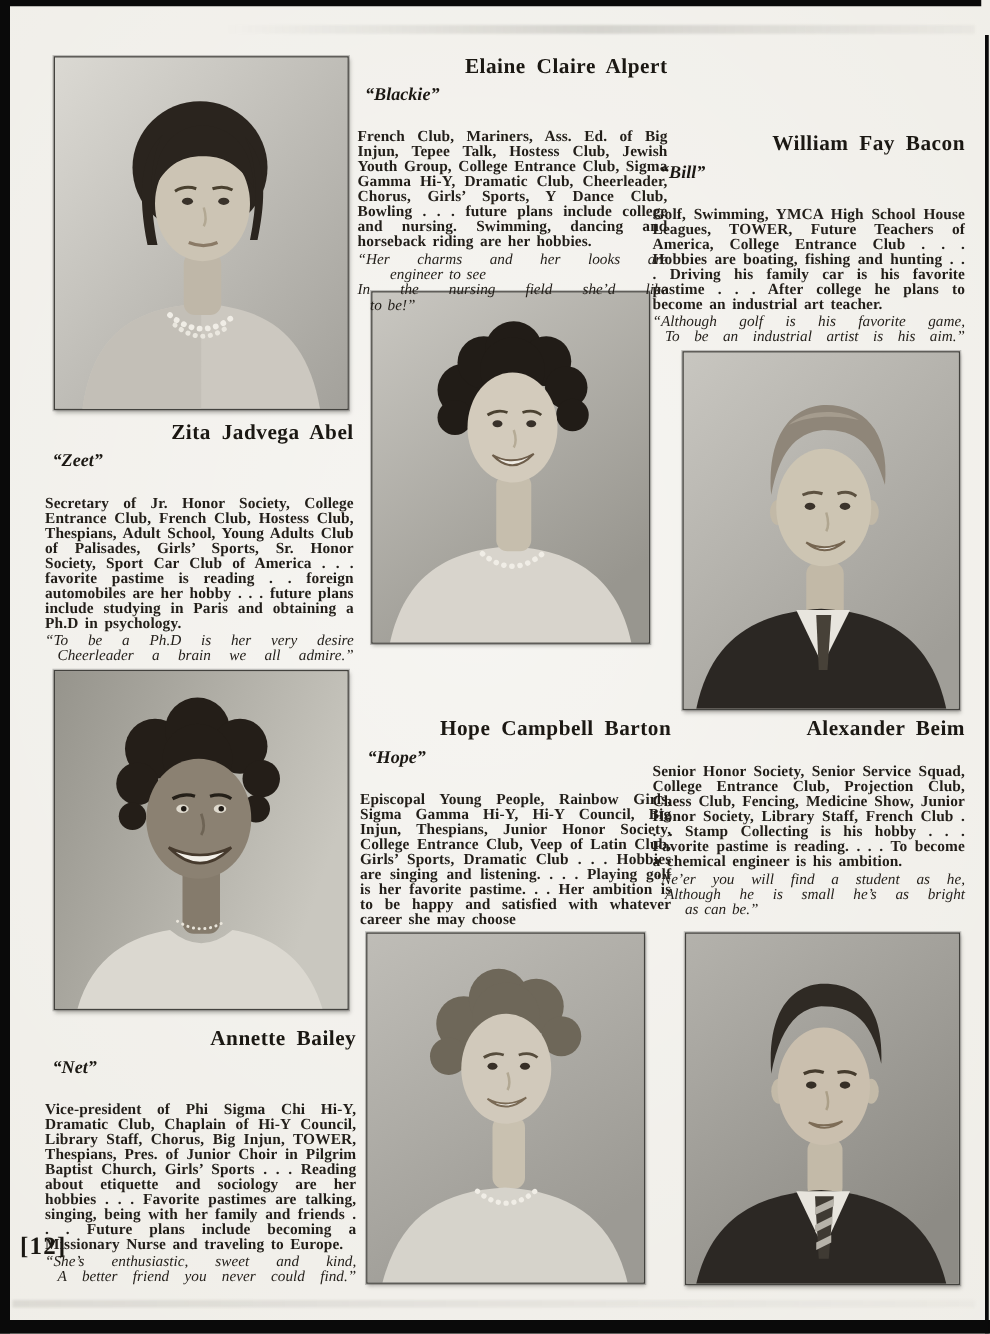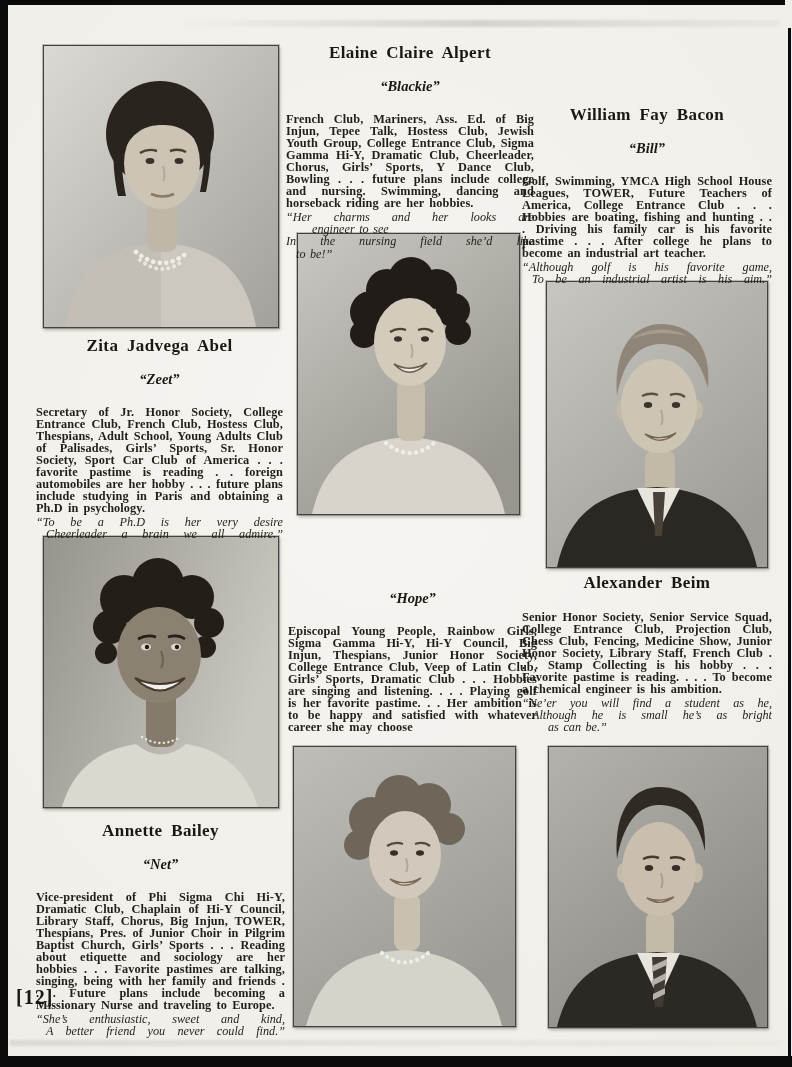--- a/index.html
+++ b/index.html
@@ -23,24 +23,24 @@
   .streak2{position:absolute;left:10px;top:1040px;width:770px;height:6px;z-index:2;
     background:linear-gradient(90deg,rgba(110,108,100,.15),rgba(110,108,100,.03));
     filter:blur(1px);pointer-events:none;}
 
   .photo{position:absolute;margin:0;padding:0;border:1px solid #43423e;
     box-shadow:0 0 0 1px rgba(40,40,38,.25), 1px 2px 3px rgba(60,58,52,.35);
     background:#b8b6b0;z-index:5;}
   .photo svg{display:block;width:100%;height:100%;}
 
   .bio{position:absolute;z-index:6;}
-  .bio-name{margin:0;font-size:17px;line-height:18px;font-weight:bold;text-align:center;
+  .bio-name{margin:0;font-size:17px;line-height:18px;font-weight:bold;text-align:right;
     letter-spacing:.4px;word-spacing:4px;color:#1b1813;}
-  .bio-nick{margin:16px;font-size:14.5px;line-height:16px;font-weight:bold;font-style:italic;
-    text-align:center;color:#1b1813;}
+  .bio-nick{margin:6px;font-size:14.5px;line-height:16px;font-weight:bold;font-style:italic;
+    color:#1b1813;}
   .bio-text{margin:19px 0 0 0;font-size:12.3px;line-height:12px;font-weight:bold;
     text-align:justify;word-spacing:2px;letter-spacing:.1px;color:#221e19;}
   .bio-quote{margin-top:2px;font-size:12.2px;line-height:12.2px;font-weight:normal;
     font-style:italic;color:#221e19;}
   .q{display:block;text-align:justify;text-align-last:justify;word-spacing:1.5px;}
   .q.short{text-align-last:left;}
   .q.ind1{padding-left:10px;}
   .q.ind2{padding-left:26px;}
 
   .page-number{position:absolute;left:16px;top:986px;z-index:6;
@@ -267,20 +267,21 @@
     <h2 class="bio-name">Annette Bailey</h2>
     <div class="bio-nick">“Net”</div>
     <p class="bio-text">Vice-president of Phi Sigma Chi Hi-Y, Dramatic Club, Chaplain of Hi-Y Council, Library Staff, Chorus, Big Injun, TOWER, Thespians, Pres. of Junior Choir in Pilgrim Baptist Church, Girls’ Sports . . . Reading about etiquette and sociology are her hobbies . . . Favorite pastimes are talking, singing, being with her family and friends . . . Future plans include becoming a Missionary Nurse and traveling to Europe.</p>
     <div class="bio-quote">
       <span class="q">“She’s enthusiastic, sweet and kind,</span>
       <span class="q ind1">A better friend you never could find.”</span>
     </div>
   </section>
 
   <section class="bio" style="left:288px;top:574px;width:249px">
+    <h2 class="bio-name">Hope Campbell Barton</h2>
     <div class="bio-nick">“Hope”</div>
     <p class="bio-text">Episcopal Young People, Rainbow Girls, Sigma Gamma Hi-Y, Hi-Y Council, Big Injun, Thespians, Junior Honor Society, College Entrance Club, Veep of Latin Club, Girls’ Sports, Dramatic Club . . . Hobbies are singing and listening. . . . Playing golf is her favorite pastime. . .  Her ambition is to be happy and satisfied with whatever career she may choose</p>
   </section>
 
   <section class="bio" style="left:522px;top:574px;width:250px">
     <h2 class="bio-name">Alexander Beim</h2>
     <p class="bio-text">Senior Honor Society, Senior Service Squad, College Entrance Club, Projection Club, Chess Club, Fencing, Medicine Show, Junior Honor Society, Library Staff, French Club . . . Stamp Collecting is his hobby . . . Favorite pastime is reading. . . . To become a chemical engineer is his ambition.</p>
     <div class="bio-quote">
       <span class="q">“Ne’er you will find a student as he,</span>
       <span class="q ind1">Although he is small he’s as bright</span>

